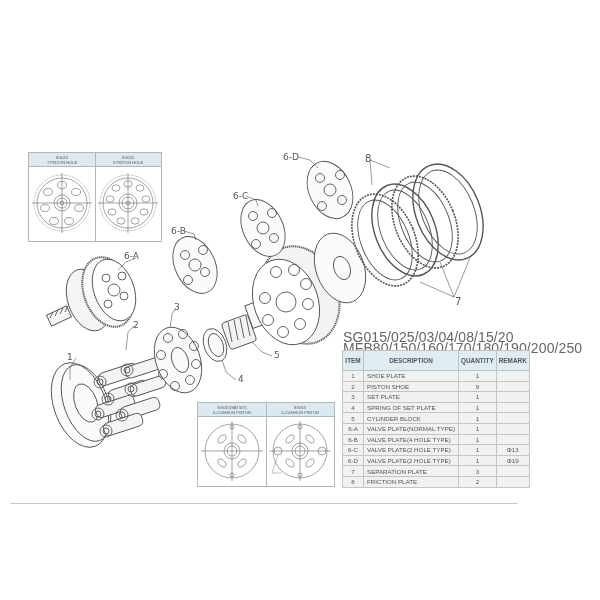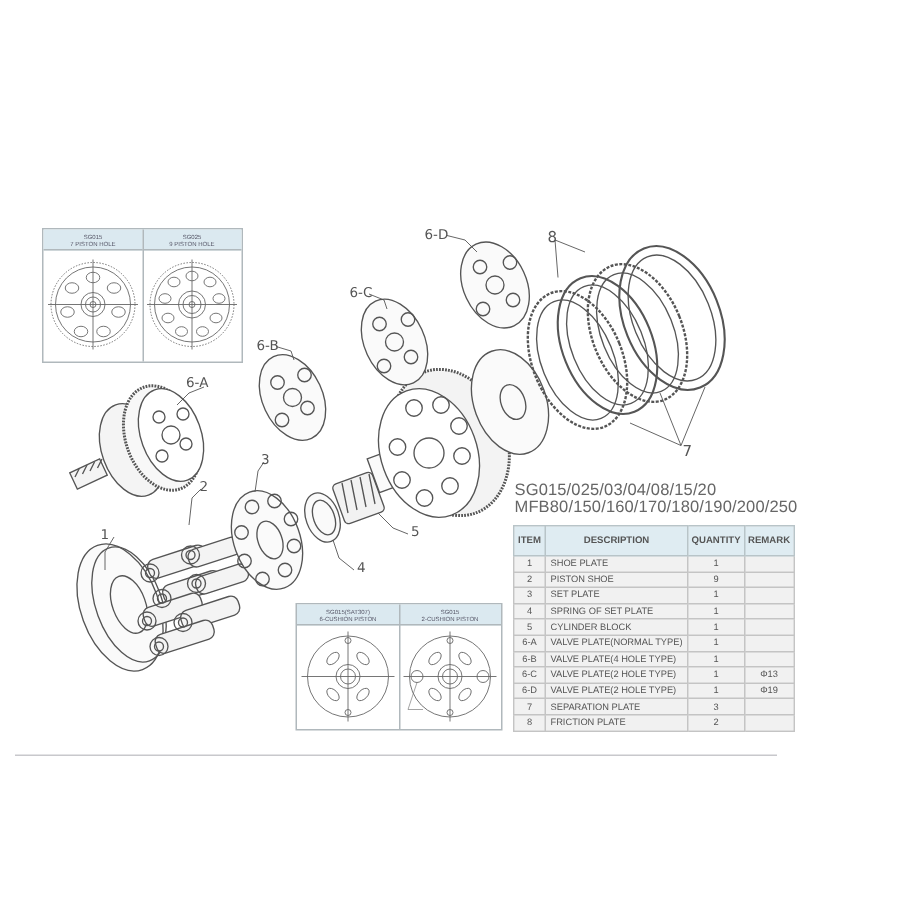--- a/index.html
+++ b/index.html
@@ -1,20 +1,20 @@
 <!DOCTYPE html>
 <html><head>
 <meta charset="utf-8">
 <style>
   html, body { margin:0; padding:0; background:#ffffff; }
   body { width:600px; height:600px; position:relative; overflow:hidden; font-family:"Liberation Sans", sans-serif; color:#555; }
   .abs { position:absolute; }
   svg.drawing { position:absolute; left:0; top:0; }
   .callout { position:absolute; font-size:9px; color:#555; font-family:"DejaVu Sans", sans-serif; }
-  .models { position:absolute; left:343px; top:322px; font-size:11px; line-height:10.5px; color:#666; letter-spacing:0.1px; }
+  .models { position:absolute; left:343px; top:332px; font-size:14px; line-height:10.5px; color:#666; letter-spacing:0.1px; }
   table.parts { position:absolute; left:342px; top:350px; border-collapse:collapse; font-size:6.2px; color:#555; }
   table.parts th { background:#dfecf2; font-weight:bold; height:19px; border:1px solid #b8c4c8; padding:0 2px; font-size:6.4px; }
   table.parts td { background:#f1f1f1; height:9.6px; border:1px solid #c4c4c4; padding:0 3px; white-space:nowrap; }
   table.parts td.c { text-align:center; }
   .inset { position:absolute; border:1px solid #b0b8bc; background:#fff; }
   .inset .hdr { position:absolute; top:0; height:14px; background:#dbe9f0; border-bottom:1px solid #b0b8bc; font-size:4px; line-height:5px; text-align:center; color:#556; padding-top:2px; box-sizing:border-box; }
   .inset .vdiv { position:absolute; top:0; bottom:0; width:1px; background:#b0b8bc; }
   .divider { position:absolute; left:10px; top:503px; width:508px; height:1px; background:#c8c8cc; }
 </style>
 </head>

